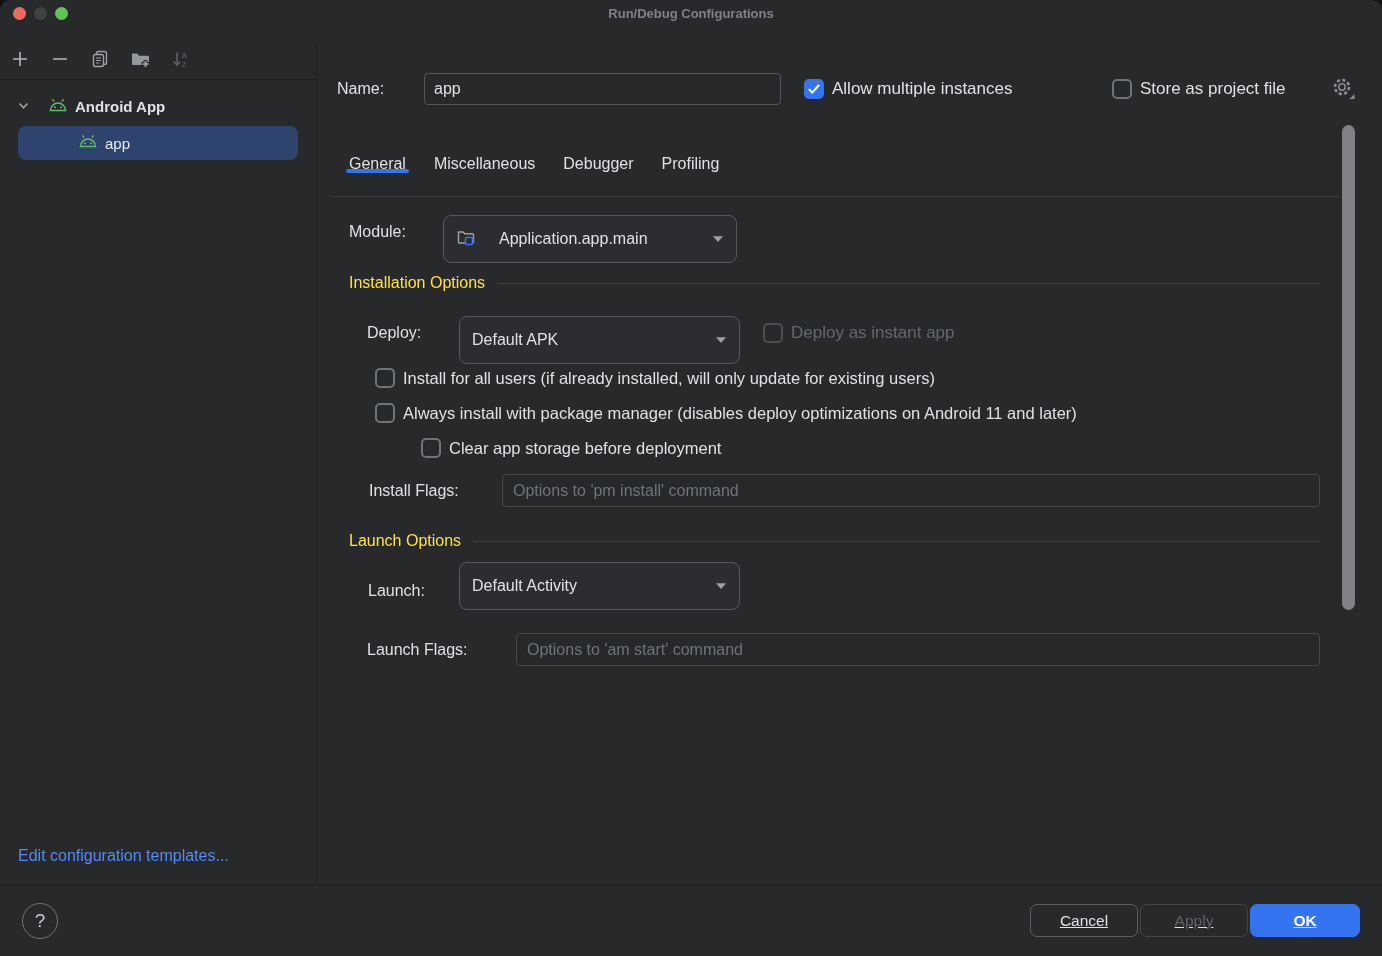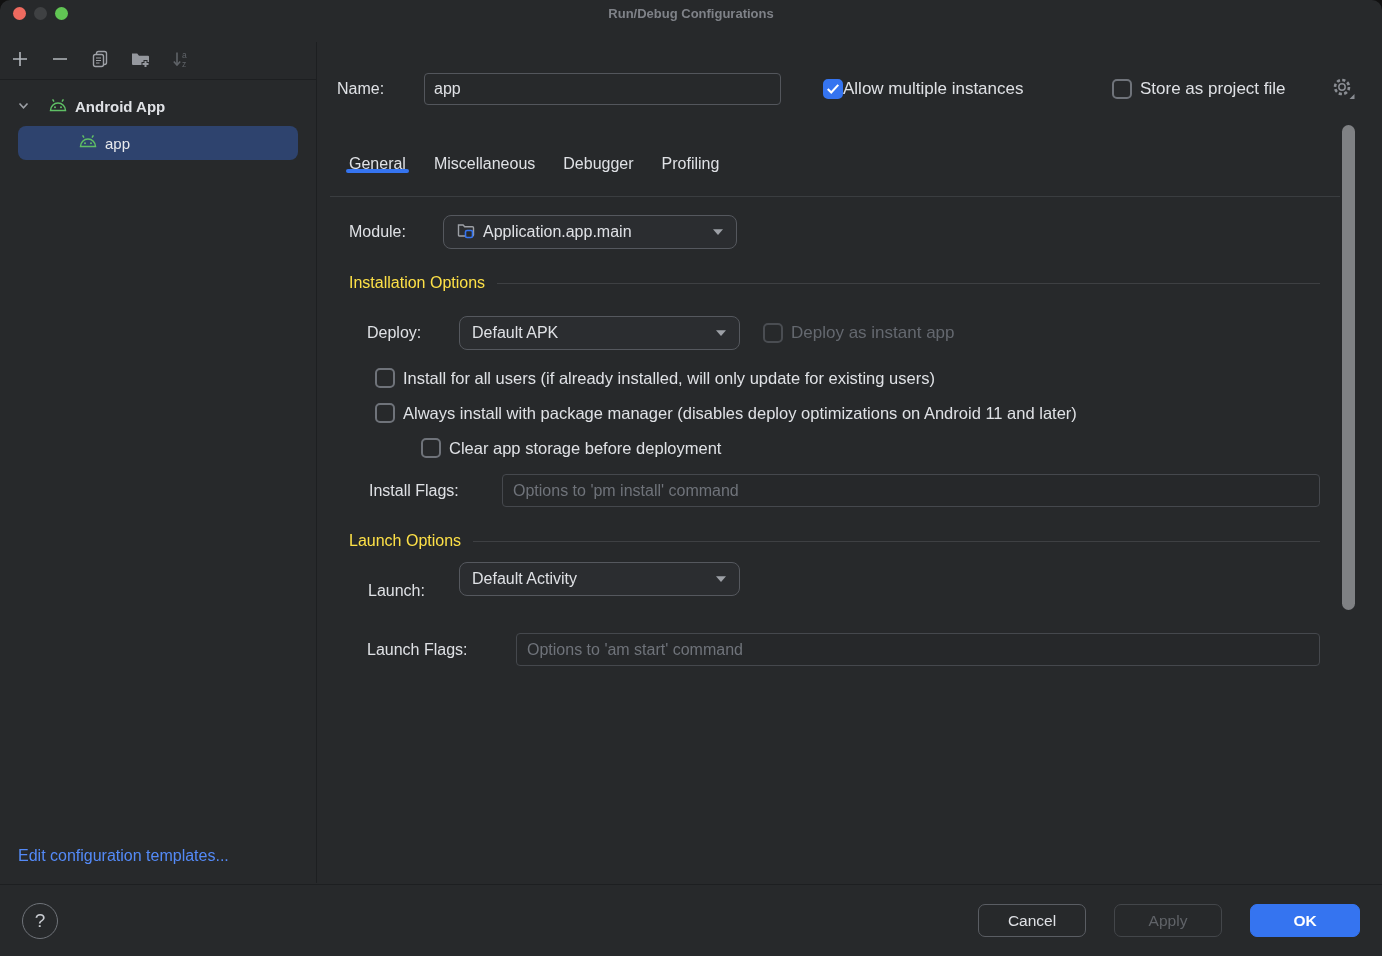--- a/index.html
+++ b/index.html
@@ -64,39 +64,39 @@
     position:absolute; left:106px; top:31px; width:357px; height:32px;
     background:#27292B; border:1px solid #53565C; border-radius:4px;
     color:#DFE1E5; font-size:16px; padding:0 9px; outline:none;
     font-family:"Liberation Sans", sans-serif;
   }
 
   .cbx { width:20px; height:20px; border-radius:5px; border:2px solid #6F737A; background:transparent; flex:none; }
   .cbx.checked { background:#3574F0; border-color:#3574F0; display:flex; align-items:center; justify-content:center; }
   .cbx.disabled { border-color:#4A4D52; }
 
-  .chk-allow { position:absolute; left:505px; top:37px; display:flex; align-items:center; gap:0; }
+  .chk-allow { position:absolute; left:486px; top:37px; display:flex; align-items:center; gap:8px; }
   .chk-store { position:absolute; left:794px; top:37px; display:flex; align-items:center; gap:8px; }
   .chk-lbl { font-size:17px; color:#DFE1E5; }
   .gear-wrap { position:absolute; left:1012px; top:33px; }
 
   
   .tabs { position:absolute; left:31px; top:113px; display:flex; gap:28px; }
   .tab { font-size:16px; color:#DFE1E5; position:relative; cursor:pointer; }
   .tab.selected::after {
     content:""; position:absolute; left:-3px; right:-3px; bottom:0;
     height:4px; border-radius:2px; background:#3574F0;
   }
   .tab-divider { position:absolute; left:12px; top:154px; width:1010px; height:1px; background:#3A3D40; }
 
   
   .module-label { position:absolute; left:31px; top:173px; height:34px; line-height:34px; }
   .combo {
-    position:absolute; height:34px; background:#2B2D30; border:1px solid #55585E;
-    border-radius:8px; display:flex; align-items:center; padding:0 12px; cursor:pointer;
+    position:absolute; height:48px; background:#2B2D30; border:1px solid #55585E;
+    border-radius:8px; display:flex; align-items:center; padding:0 12px; cursor:pointer;gap:16px;
   }
   .combo .combo-text { font-size:16px; color:#DFE1E5; }
   .combo .combo-arrow { margin-left:auto; display:flex; }
   .combo-module { left:125px; top:173px; width:294px; }
   .combo-module .combo-text { margin-left:7px; }
   .combo-deploy { left:141px; top:274px; width:281px; }
   .combo-launch { left:141px; top:520px; width:281px; }
 
   
   .section-hdr { position:absolute; left:31px; width:971px; display:flex; align-items:center; gap:12px; }
@@ -136,21 +136,21 @@
   .footer {
     position:absolute; left:0; top:884px; width:100%; height:72px;
     border-top:1px solid #1D1F21;
     display:flex; align-items:center;
   }
   .help-btn {
     margin-left:22px; width:36px; height:36px; border:1px solid #6F7379; border-radius:50%;
     display:flex; align-items:center; justify-content:center;
     color:#C9CCD1; font-size:19px; cursor:pointer;
   }
-  .footer-buttons { margin-left:auto; margin-right:22px; display:flex; gap:28px; }
+  .footer-buttons { margin-left:auto; margin-right:22px; display:flex; gap:2px;text-decoration:underline; }
   .btn {
     height:33px; border-radius:7px; font-size:15.5px; display:flex;
     align-items:center; justify-content:center; cursor:pointer;
     font-family:"Liberation Sans", sans-serif;
   }
   .btn-cancel { width:108px; background:transparent; border:1px solid #5A5D63; color:#DFE1E5; }
   .btn-apply  { width:108px; background:transparent; border:1px solid #43464A; color:#606368; }
   .btn-ok     { width:110px; background:#3574F0; border:1px solid #3574F0; color:#ffffff; font-weight:bold; }
 </style>
 </head>

